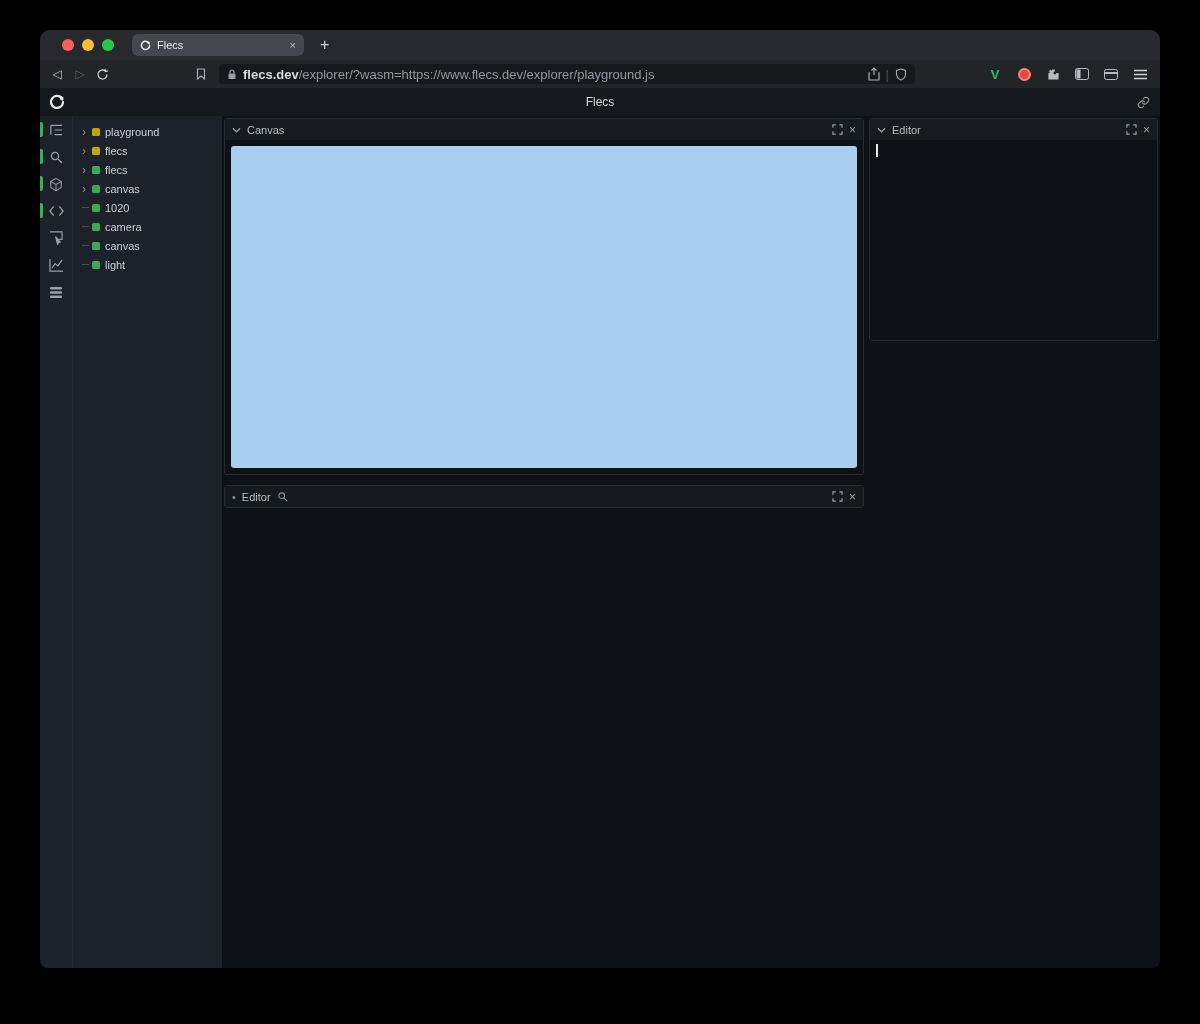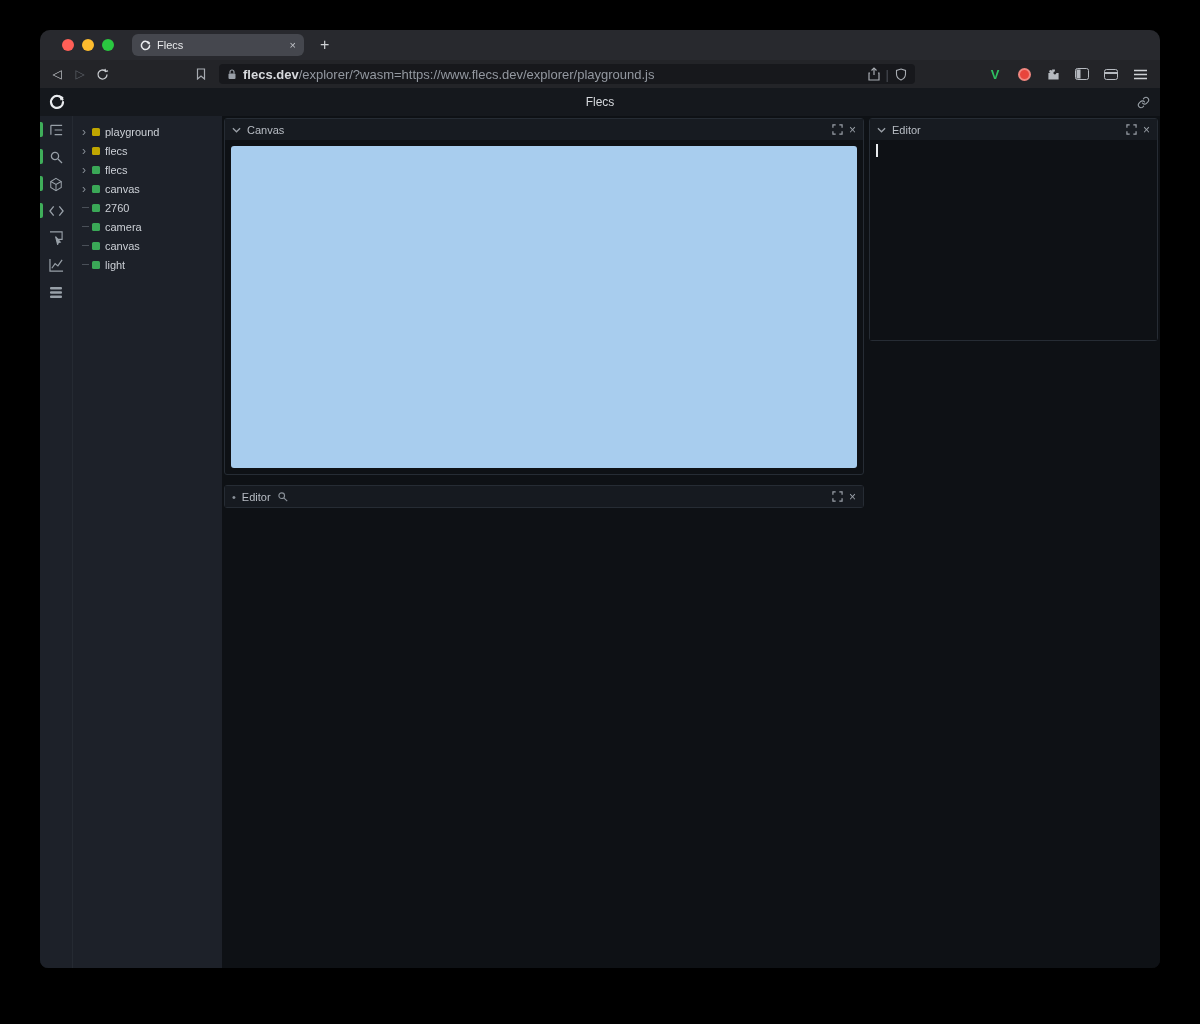--- a/index.html
+++ b/index.html
@@ -254,21 +254,21 @@
             <span>flecs</span>
           </div>
           <div class="tree-row">
             <span class="tree-chevron">›</span>
             <span class="tree-square" style="background: rgb(58, 168, 87);"></span>
             <span>canvas</span>
           </div>
           <div class="tree-row">
             <span class="tree-dash"></span>
             <span class="tree-square" style="background: rgb(58, 168, 87);"></span>
-            <span>2760</span>
+            <span>1020</span>
           </div>
           <div class="tree-row">
             <span class="tree-dash"></span>
             <span class="tree-square" style="background: rgb(58, 168, 87);"></span>
             <span>camera</span>
           </div>
           <div class="tree-row">
             <span class="tree-dash"></span>
             <span class="tree-square" style="background: rgb(58, 168, 87);"></span>
             <span>canvas</span>

